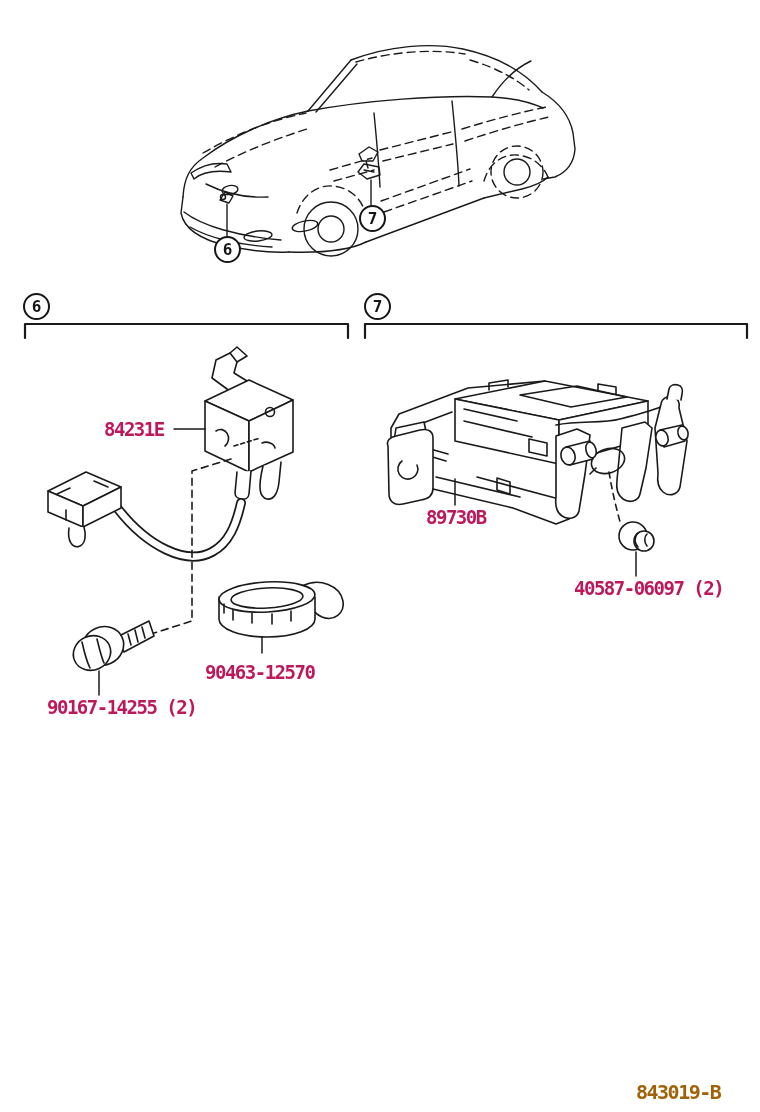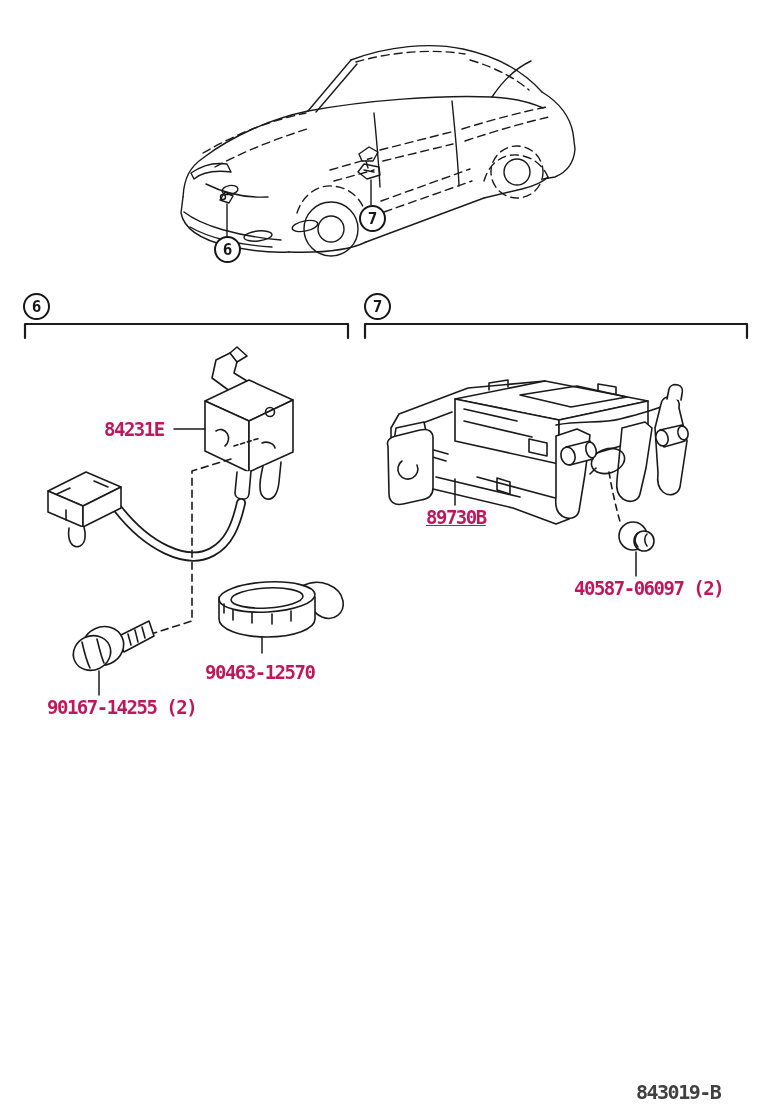--- a/index.html
+++ b/index.html
@@ -28,21 +28,21 @@
     background:#ffffff;
     box-sizing:border-box;
     display:flex;align-items:center;justify-content:center;
     font-weight:bold;font-size:16px;color:#161616;
     line-height:1;
   }
   .doc-number{
     position:absolute;
     left:636px;top:1080px;
     font-weight:bold;font-size:20px;letter-spacing:-1.5px;
-    color:#404040;white-space:pre;
+    color:#a16207;white-space:pre;
   }
 </style>
 </head>
 <body>
 
 <div class="stage">
 
   <svg class="art" width="760" height="1112" viewBox="0 0 760 1112" fill="none" stroke="#1a1a1a" stroke-width="1.5" stroke-linecap="round" stroke-linejoin="round">
 
     <g stroke-width="1.4">
@@ -227,17 +227,17 @@
   </svg>
 
   <div class="callout" style="left:214px;top:236px;">6</div>
   <div class="callout" style="left:359px;top:205px;">7</div>
   <div class="callout" style="left:23px;top:293px;">6</div>
   <div class="callout" style="left:364px;top:293px;">7</div>
 
   <div class="part-label" style="left:104px;top:420px;">84231E</div>
   <div class="part-label" style="left:205px;top:656px;margin-top:7px;">90463-12570</div>
   <div class="part-label" style="left:47px;top:698px;">90167-14255 (2)</div>
-  <div class="part-label" style="left:426px;top:508px;text-decoration:underline;">89730B</div>
+  <div class="part-label" style="left:426px;top:508px;">89730B</div>
   <div class="part-label" style="left:574px;top:579px;">40587-06097 (2)</div>
 
   <div class="doc-number">843019-B</div>
 </div>
 
 </body></html>

